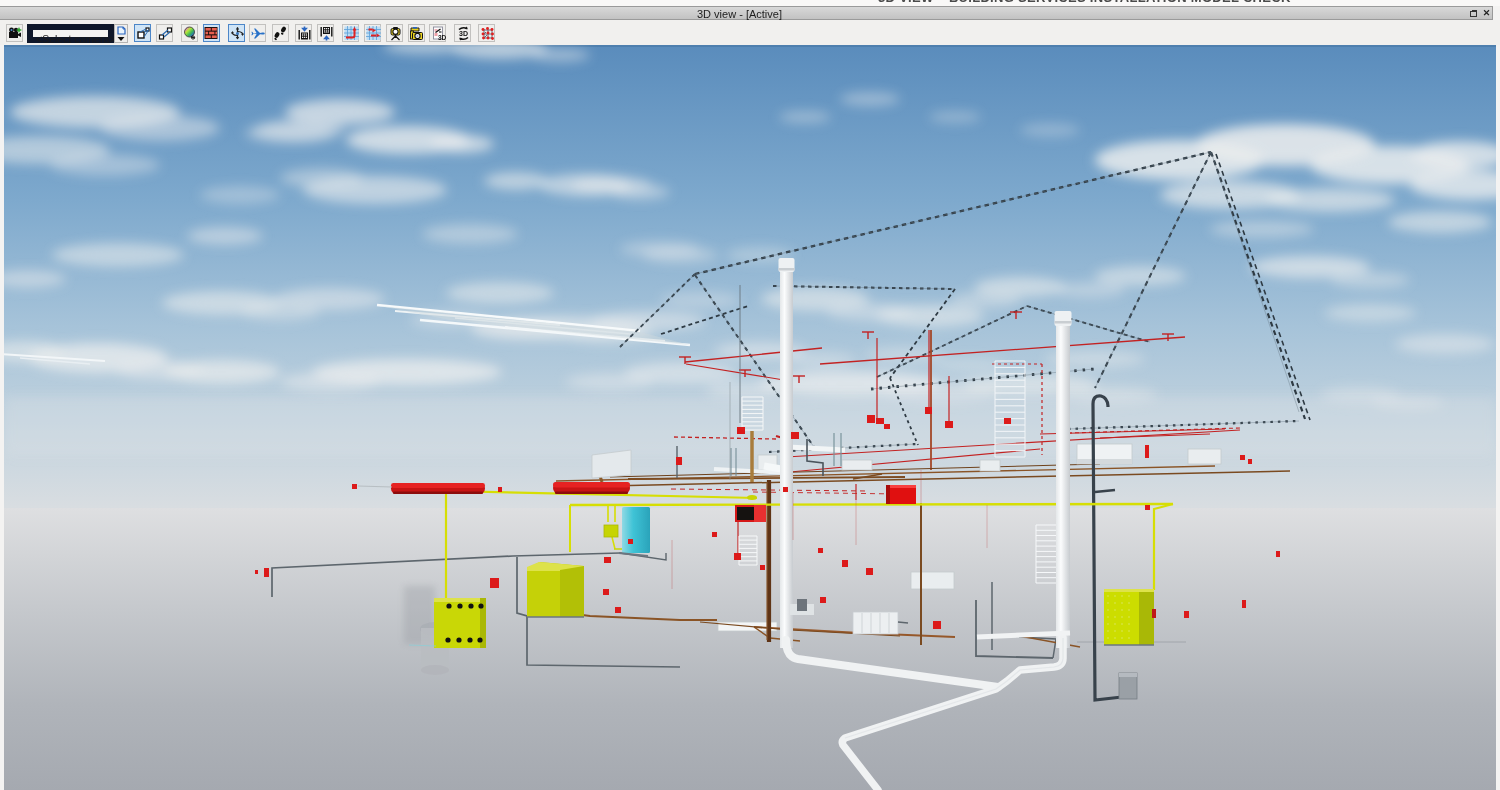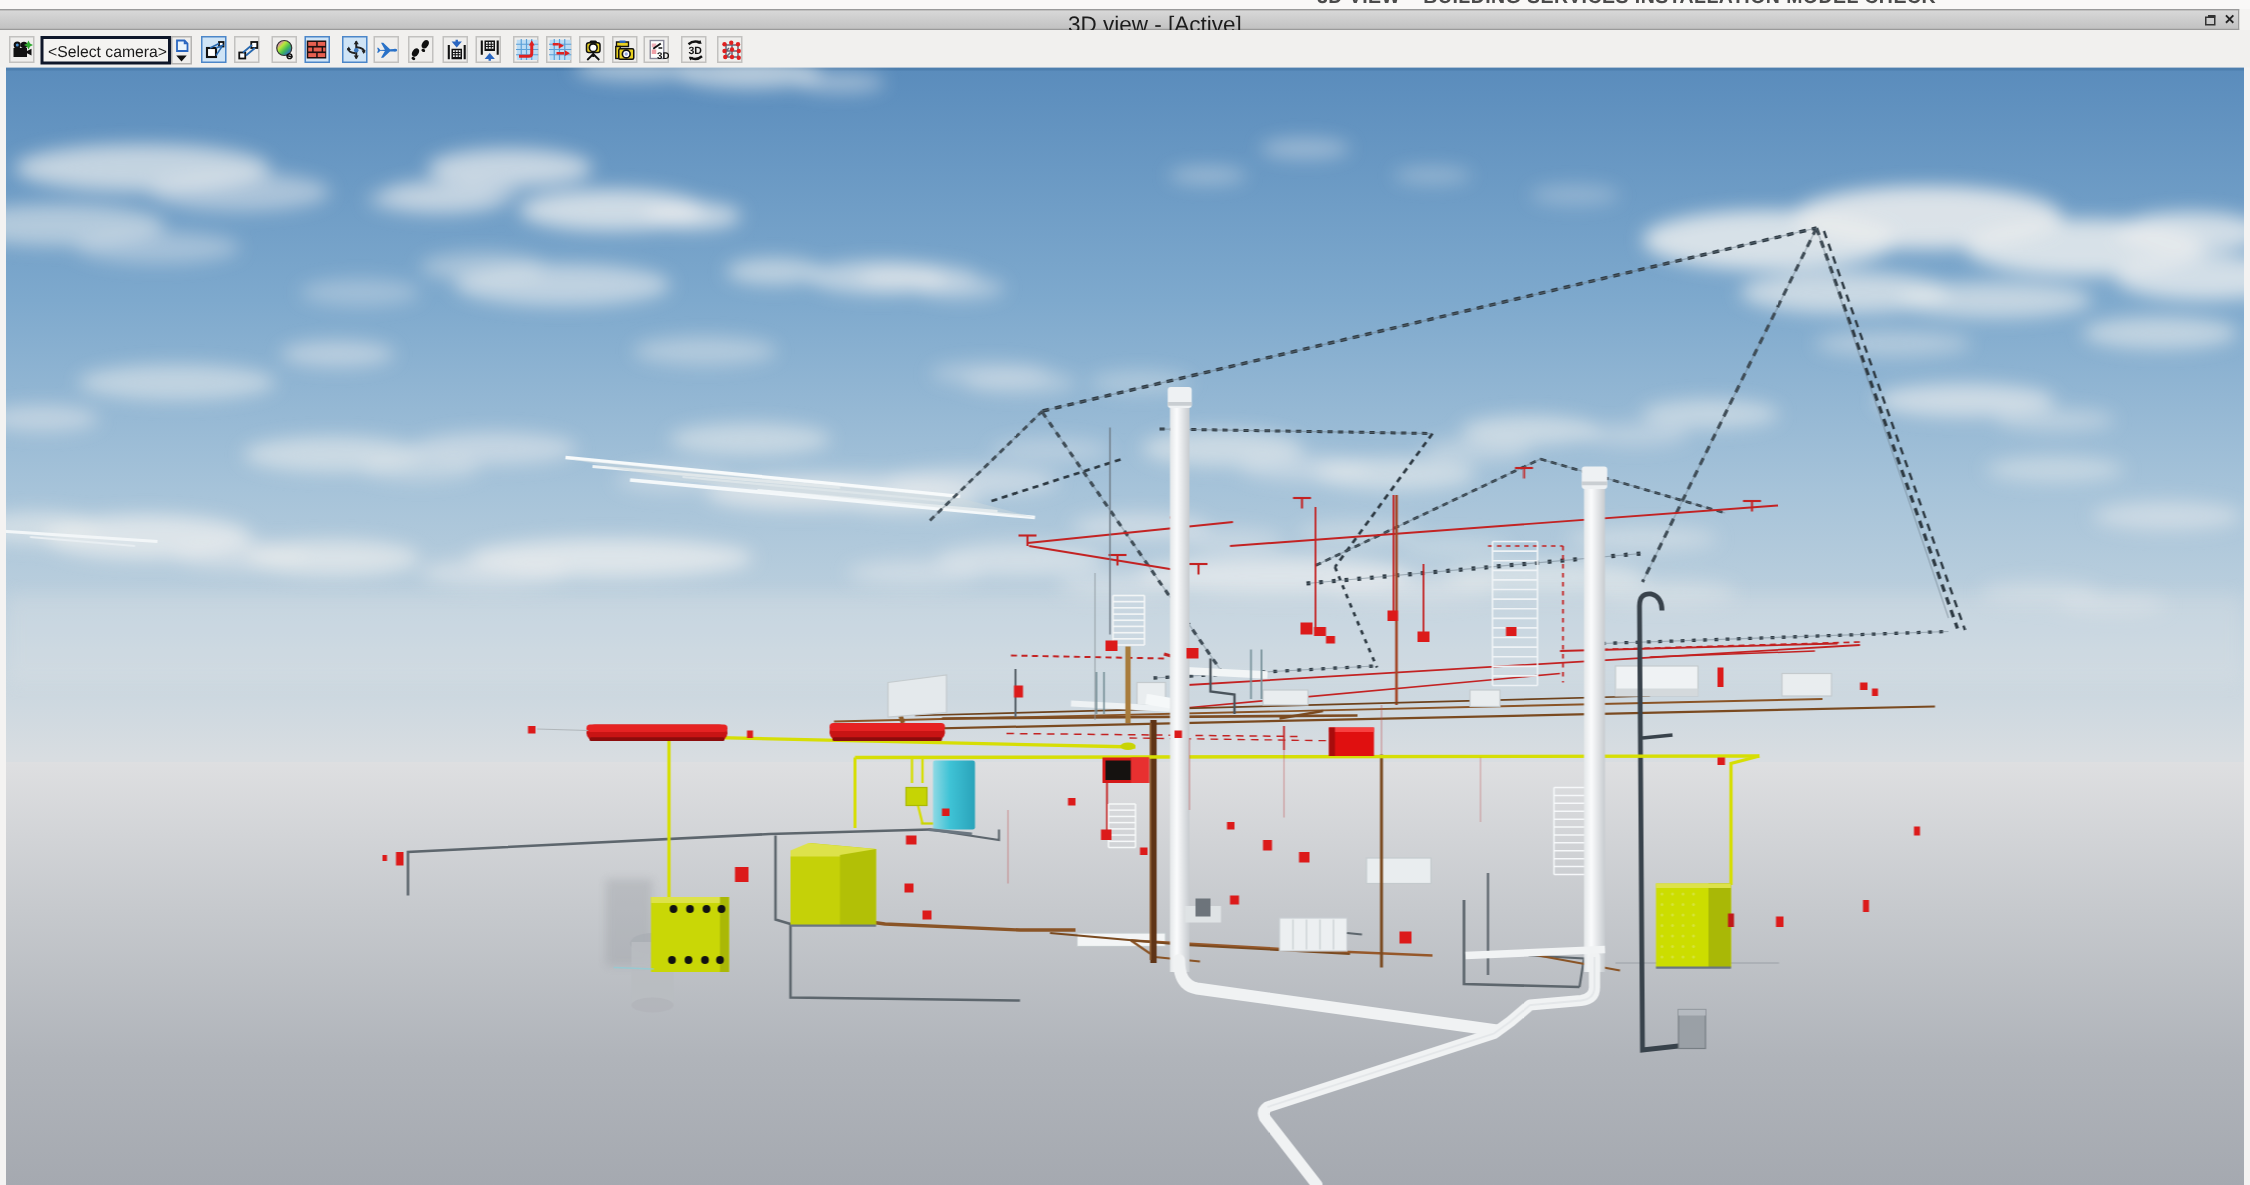--- a/index.html
+++ b/index.html
@@ -1,26 +1,26 @@
 <!DOCTYPE html>
 <html><head><meta charset="utf-8">
 <style>
 html,body{margin:0;padding:0;width:1500px;height:790px;overflow:hidden;background:#f0efed;
 font-family:"Liberation Sans",sans-serif;}
 #top{position:absolute;left:0;top:0;width:1500px;height:6px;background:#f9f8f7;overflow:hidden;}
 #top span{position:absolute;left:878px;top:-10.5px;font-size:13px;font-weight:bold;color:#4a4a4a;white-space:nowrap;letter-spacing:.3px;}
 #tbar{position:absolute;left:0;top:6px;width:1493px;height:14px;
 background:linear-gradient(#d8d8d8,#c2c2c2);border:1px solid #9a9a9a;border-left:none;box-sizing:border-box;}
-#tbar .t{position:absolute;left:712px;top:1px;font-size:15px;color:#1c1c1c;}
+#tbar .t{position:absolute;left:697px;top:1px;font-size:11px;color:#1c1c1c;}
 #tbar .wb{position:absolute;top:2px;width:9px;height:9px;font-size:9px;line-height:9px;color:#222;text-align:center;}
 #tools{position:absolute;left:0;top:20px;width:1500px;height:26px;background:#f1f0ee;}
 .btn{position:absolute;top:24px;width:17px;height:18px;background:#efeeec;border:1px solid #c2c1bf;box-sizing:border-box;}
 .btn.on{background:#cfe4f6;border:1px solid #4c86c8;}
 .btn svg{position:absolute;left:0.5px;top:1px;}
-#combo{position:absolute;left:27px;top:23.5px;width:87px;height:19px;background:#f4f3f1;border:2px solid #0f172a;box-sizing:border-box;}
+#combo{position:absolute;left:27px;top:23.5px;width:87px;height:19px;background:#f4f3f1;border:6px solid #0f172a;box-sizing:border-box;}
 #combo span{position:absolute;left:3px;top:3.5px;font-size:10.5px;color:#1a1a1a;white-space:nowrap;}
 #dd{position:absolute;left:114px;top:23.5px;width:14px;height:19px;background:#efeeec;border:1px solid #b5b4b2;box-sizing:border-box;}
 #vp{position:absolute;left:4px;top:45px;width:1492px;height:745px;}
 #lm{position:absolute;left:0;top:45px;width:4px;height:745px;background:#f4f3f2;}
 #rm{position:absolute;left:1496px;top:45px;width:4px;height:745px;background:#f4f3f2;}
 #tg{position:absolute;left:1493px;top:6px;width:7px;height:14px;background:#f4f3f2;}
 </style></head><body>
 <div id="top">
     <span>3D VIEW – BUILDING SERVICES INSTALLATION MODEL CHECK</span>
   </div>

